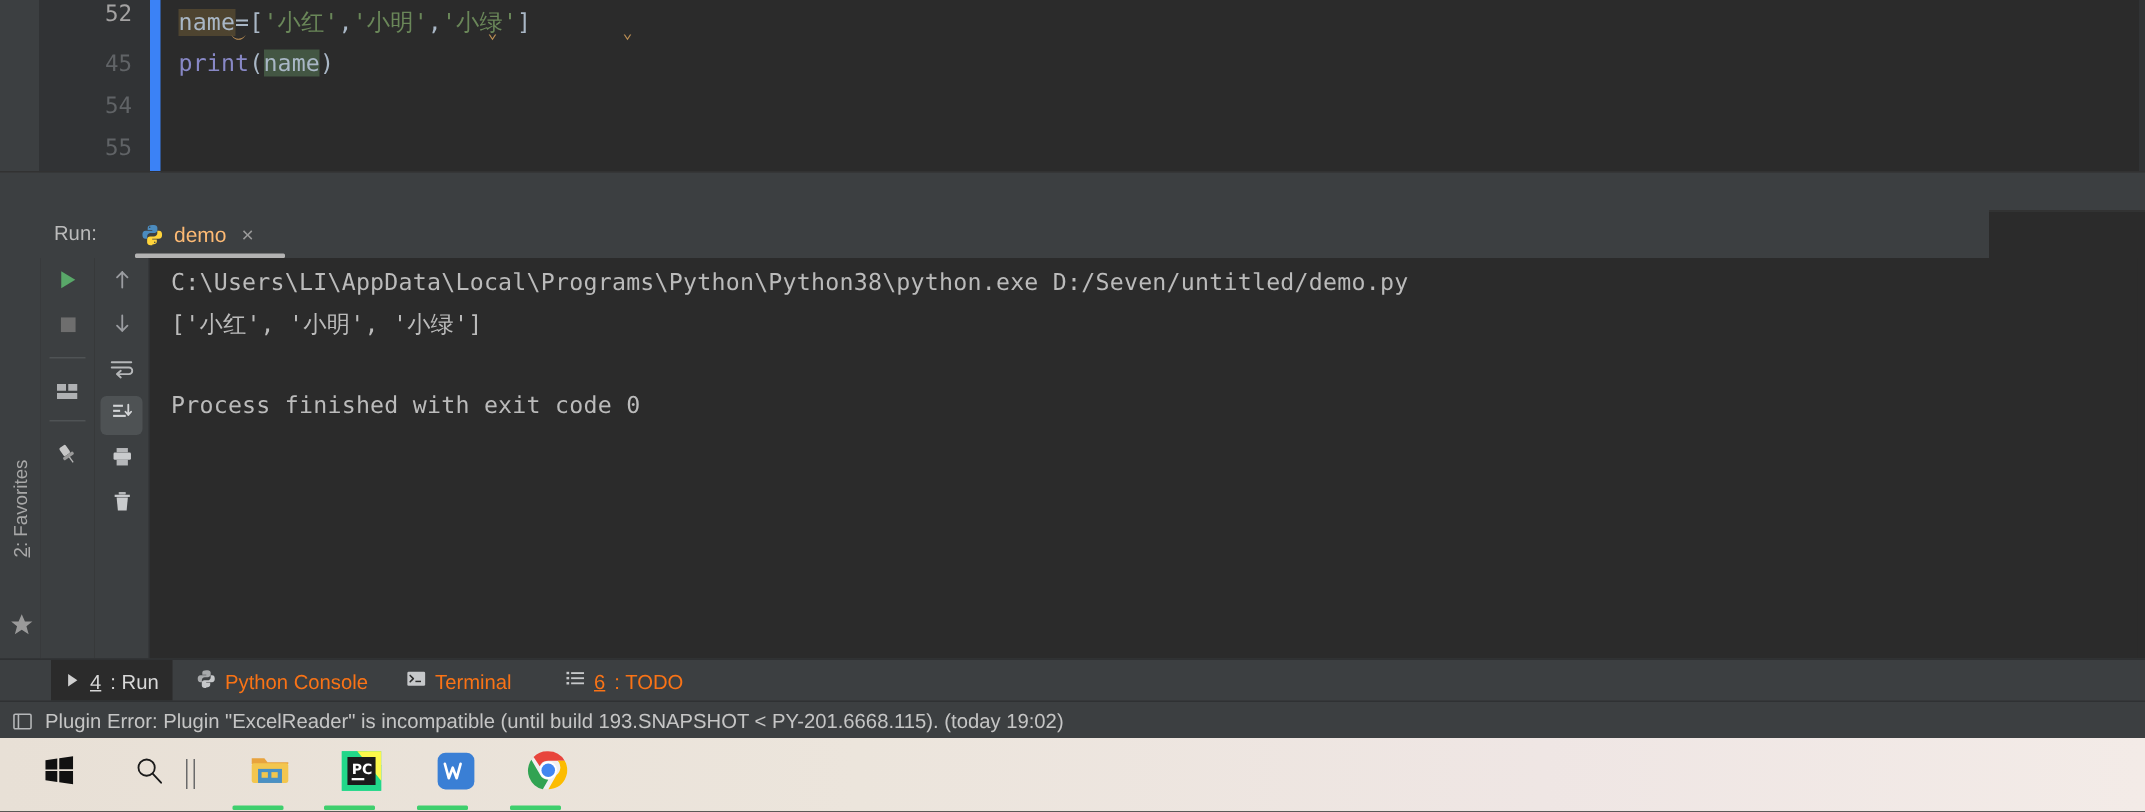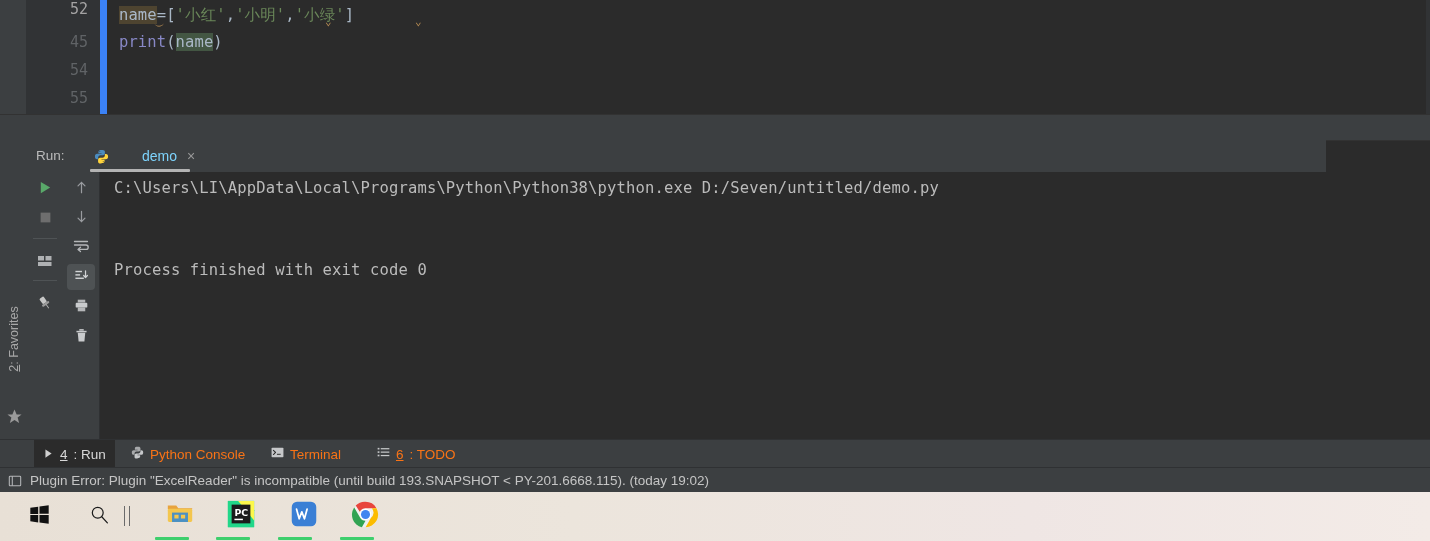--- a/index.html
+++ b/index.html
@@ -87,21 +87,21 @@
   }
   .run-label {
     position: absolute; left: 36px; top: 8px;
     font-size: 13.5px; color: #bbbbbb;
   }
   .run-tab {
     position: absolute; left: 88px; top: 0; height: 32px;
     display: flex; align-items: center; gap: 7px;
     padding: 0 8px 0 6px;
   }
-  .run-tab .tab-label { font-size: 14px; color: #7dd3fc; margin-left: 26px; }
+  .run-tab .tab-label { font-size: 14px; color: #fdba74; }
   .run-tab .tab-close { font-size: 14px; color: #9a9a9a; margin-left: 3px; }
   .run-tab-underline {
     position: absolute; left: 90px; top: 29px; width: 100px; height: 3px;
     background: #b3b3b3; border-radius: 1px;
   }
   .py-icon { width: 15px; height: 15px; display:block; }
 
   
   .fav-strip {
     position: absolute; left: 0; top: 172px; width: 27px; height: 267px;
@@ -363,20 +363,21 @@
           <rect x="5.5" y="1" width="5" height="1.8" rx="0.5" fill="#b5b7b9"></rect>
           <rect x="2.6" y="3" width="10.8" height="1.6" fill="#c9cbcd"></rect>
           <path d="M4 5h8l-0.9 9.3H4.9z" fill="#c9cbcd"></path>
         </svg>
       </span>
     </div>
   </div>
 
   <div class="console">
     <div class="console-line" style="top:7px;">C:\Users\LI\AppData\Local\Programs\Python\Python38\python.exe D:/Seven/untitled/demo.py</div>
+    <div class="console-line" style="top:34px;">['小红', '小明', '小绿']</div>
     <div class="console-line" style="top:62px;"></div>
     <div class="console-line" style="top:89px;">Process finished with exit code 0</div>
   </div>
   <div class="console-right-edge"></div>
 
   <div class="twbar">
     <div class="tw-item active" style="left:34px;">
       <span>
         <svg viewBox="0 0 16 16" width="11" height="11">
             <path d="M3.5 2l9 6-9 6z" fill="#d0d0d0"></path>

